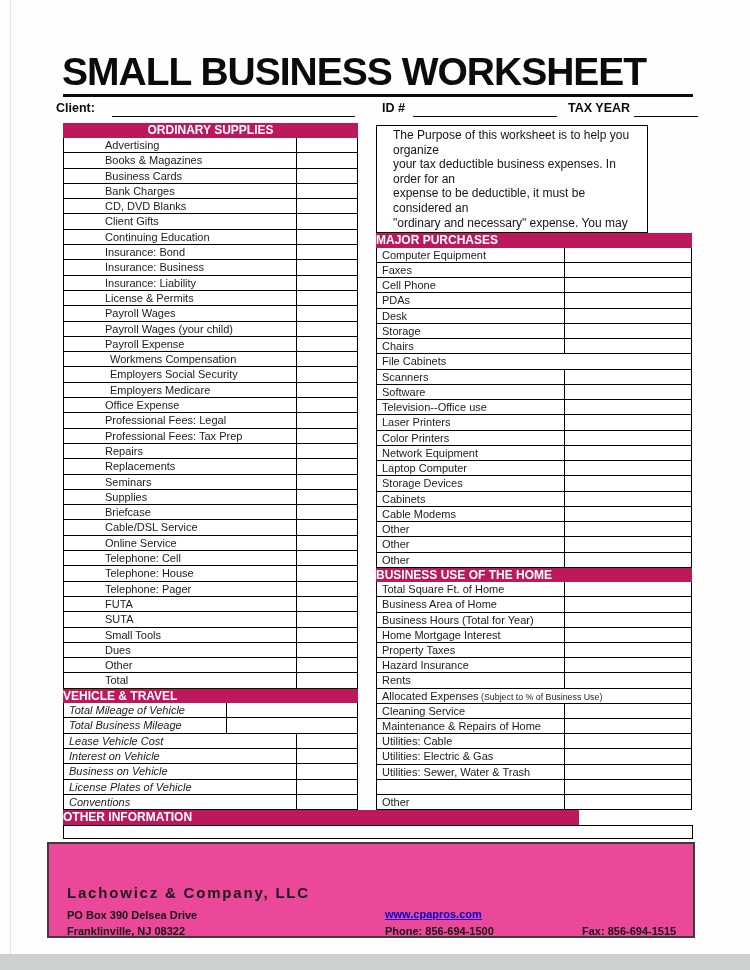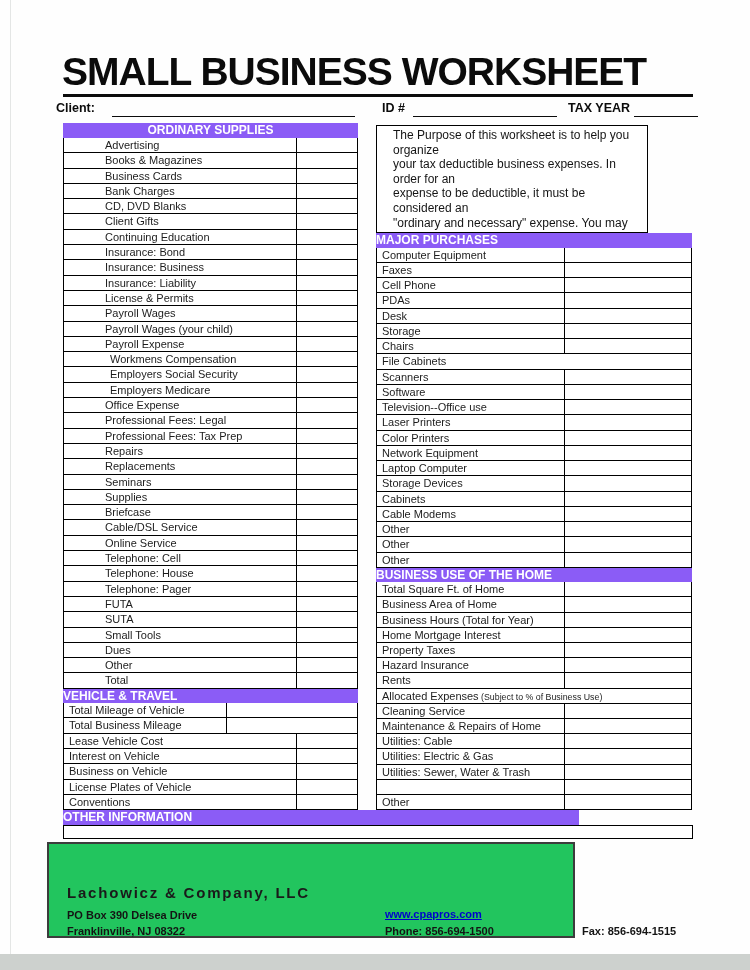--- a/index.html
+++ b/index.html
@@ -24,42 +24,42 @@
   .title-rule{position:absolute;left:63px;top:94px;width:630px;height:2.5px;background:#0b0b0b;}
   .fld-label{position:absolute;top:101px;font-size:12.5px;font-weight:bold;color:#0b0b0b;}
   .fld-line{position:absolute;top:103px;height:13px;border-bottom:1.5px solid #0b0b0b;}
 
   
   .col{position:absolute;box-sizing:border-box;}
   .col-left{left:63px;top:123px;width:295px;}
   .col-right{left:376px;top:125px;width:316px;}
 
   .bar{
-    background:#8b5cf6;color:#fff;font-weight:bold;font-size:12px;
+    background:#be185d;color:#fff;font-weight:bold;font-size:12px;
     height:15px;line-height:15px;box-sizing:border-box;white-space:nowrap;overflow:hidden;
   }
   .bar.center{text-align:center;}
   .bar.left{text-align:left;height:14.5px;line-height:14.5px;}
 
   .rows{box-sizing:border-box;}
   .row{
     display:flex;align-items:stretch;box-sizing:border-box;
     border-left:1.6px solid #000;border-right:1.6px solid #000;border-bottom:1px solid #000;
     background:#fff;
   }
   .lbl{
     flex:1;font-size:11px;line-height:14px;padding-left:5px;
     white-space:nowrap;overflow:hidden;color:#1c1c1c;
   }
   .row.indent .lbl{padding-left:10px;}
   .note{font-size:8.8px;}
   .val{box-sizing:border-box;border-left:1px solid #000;background:#fff;}
 
   .os-rows .row{height:15.3px;padding-left:36px;}
-  .vt-rows .row{height:15.31px;}
+  .vt-rows .row{height:15.31px;font-style:italic;}
   .mp-rows .row{height:15.25px;}
   .bh-rows .row{height:15.2px;}
 
   .col-left .val{width:61px;}
   .col-left .row.mid .val{width:131px;}
   .col-right .val{width:127px;}
 
   .purpose{
     box-sizing:border-box;width:272px;height:108px;
     border:1.3px solid #000;padding:2px 4px 0 16px;
@@ -67,22 +67,22 @@
     overflow:hidden;background:#fff;
   }
 
   
   .other-bar{position:absolute;left:63px;top:810px;width:516px;box-sizing:border-box;}
   .notes-row{
     position:absolute;left:63px;top:825px;width:630px;height:14px;
     box-sizing:border-box;border:1.1px solid #000;background:#fff;
   }
   .big-box{
-    position:absolute;left:47px;top:842px;width:528px;height:96px;
-    box-sizing:border-box;border:2px solid #3c3c3c;background:#22c55e;
+    position:absolute;left:47px;top:842px;width:648px;height:96px;
+    box-sizing:border-box;border:2px solid #3c3c3c;background:#ec4899;
   }
   .company{
     position:absolute;left:18px;top:40px;
     font-size:15px;font-weight:bold;letter-spacing:1.8px;color:#1a1a1a;white-space:nowrap;
   }
   .ft{position:absolute;font-size:11px;font-weight:bold;color:#141414;white-space:nowrap;}
   .ft.addr1{left:18px;top:65px;}
   .ft.addr2{left:18px;top:81px;}
   .ft.site{left:336px;top:64px;color:#0000cc;text-decoration:underline;cursor:pointer;}
   .ft.phone{left:336px;top:81px;}

